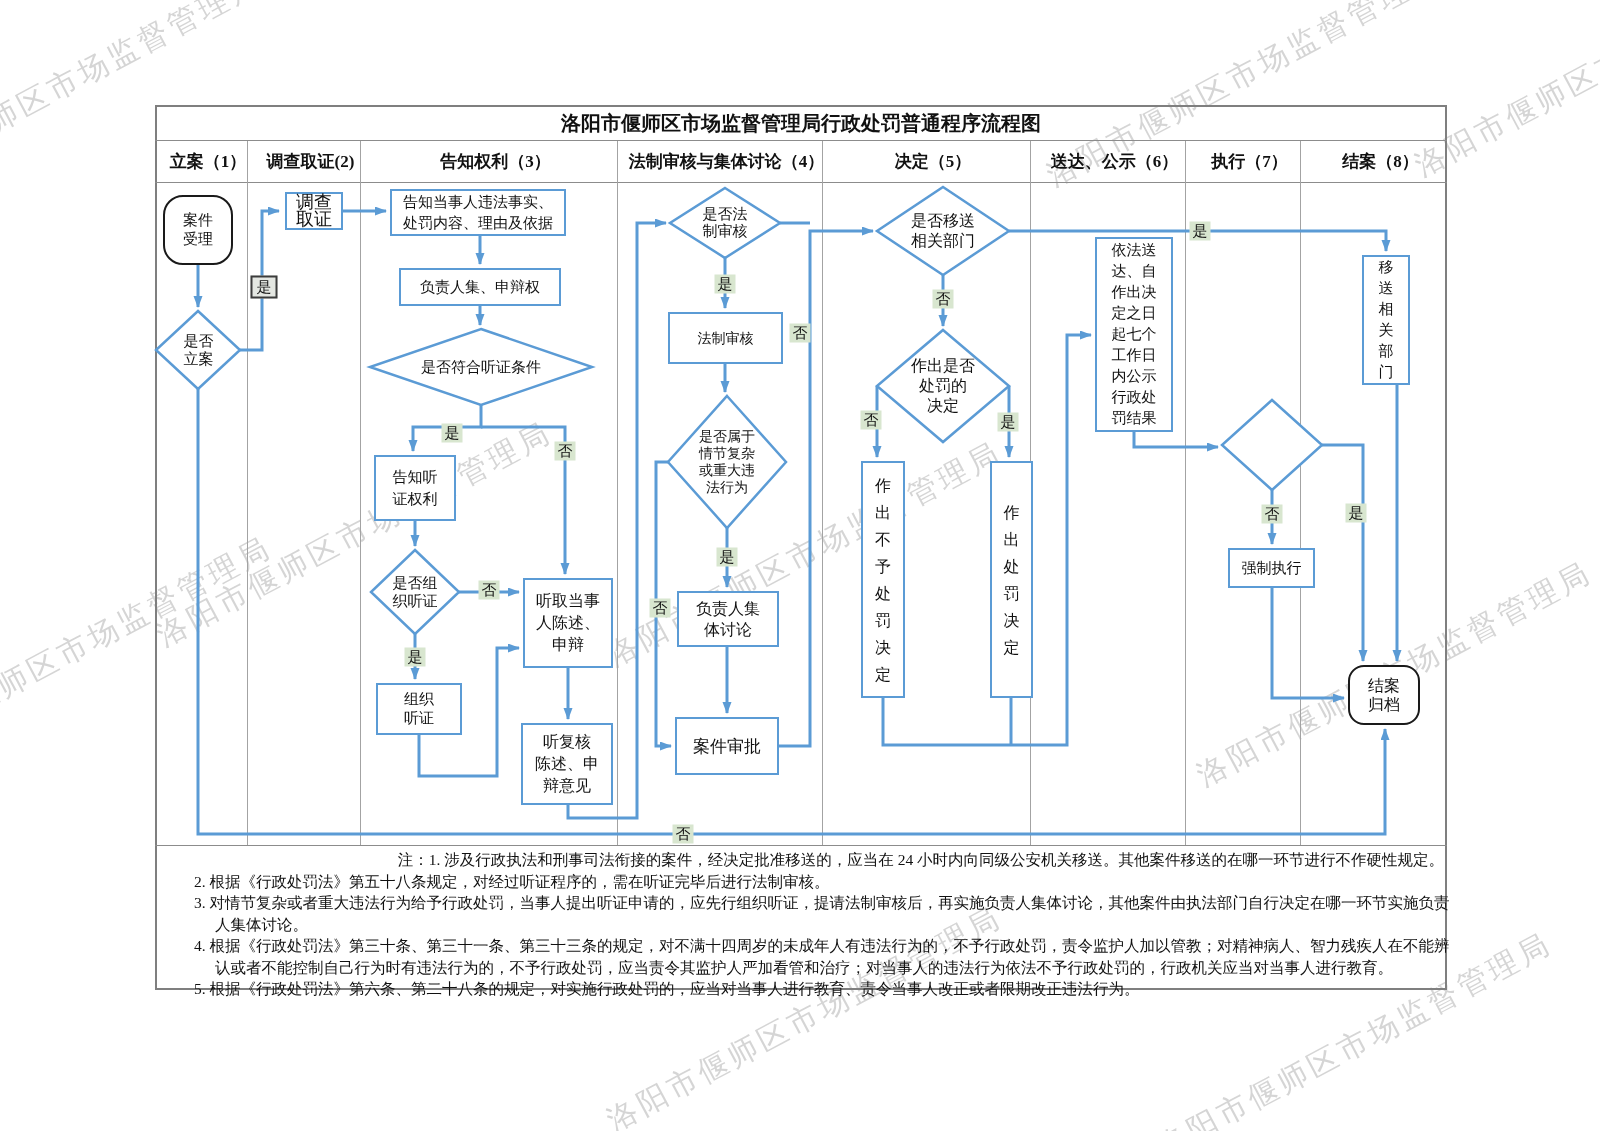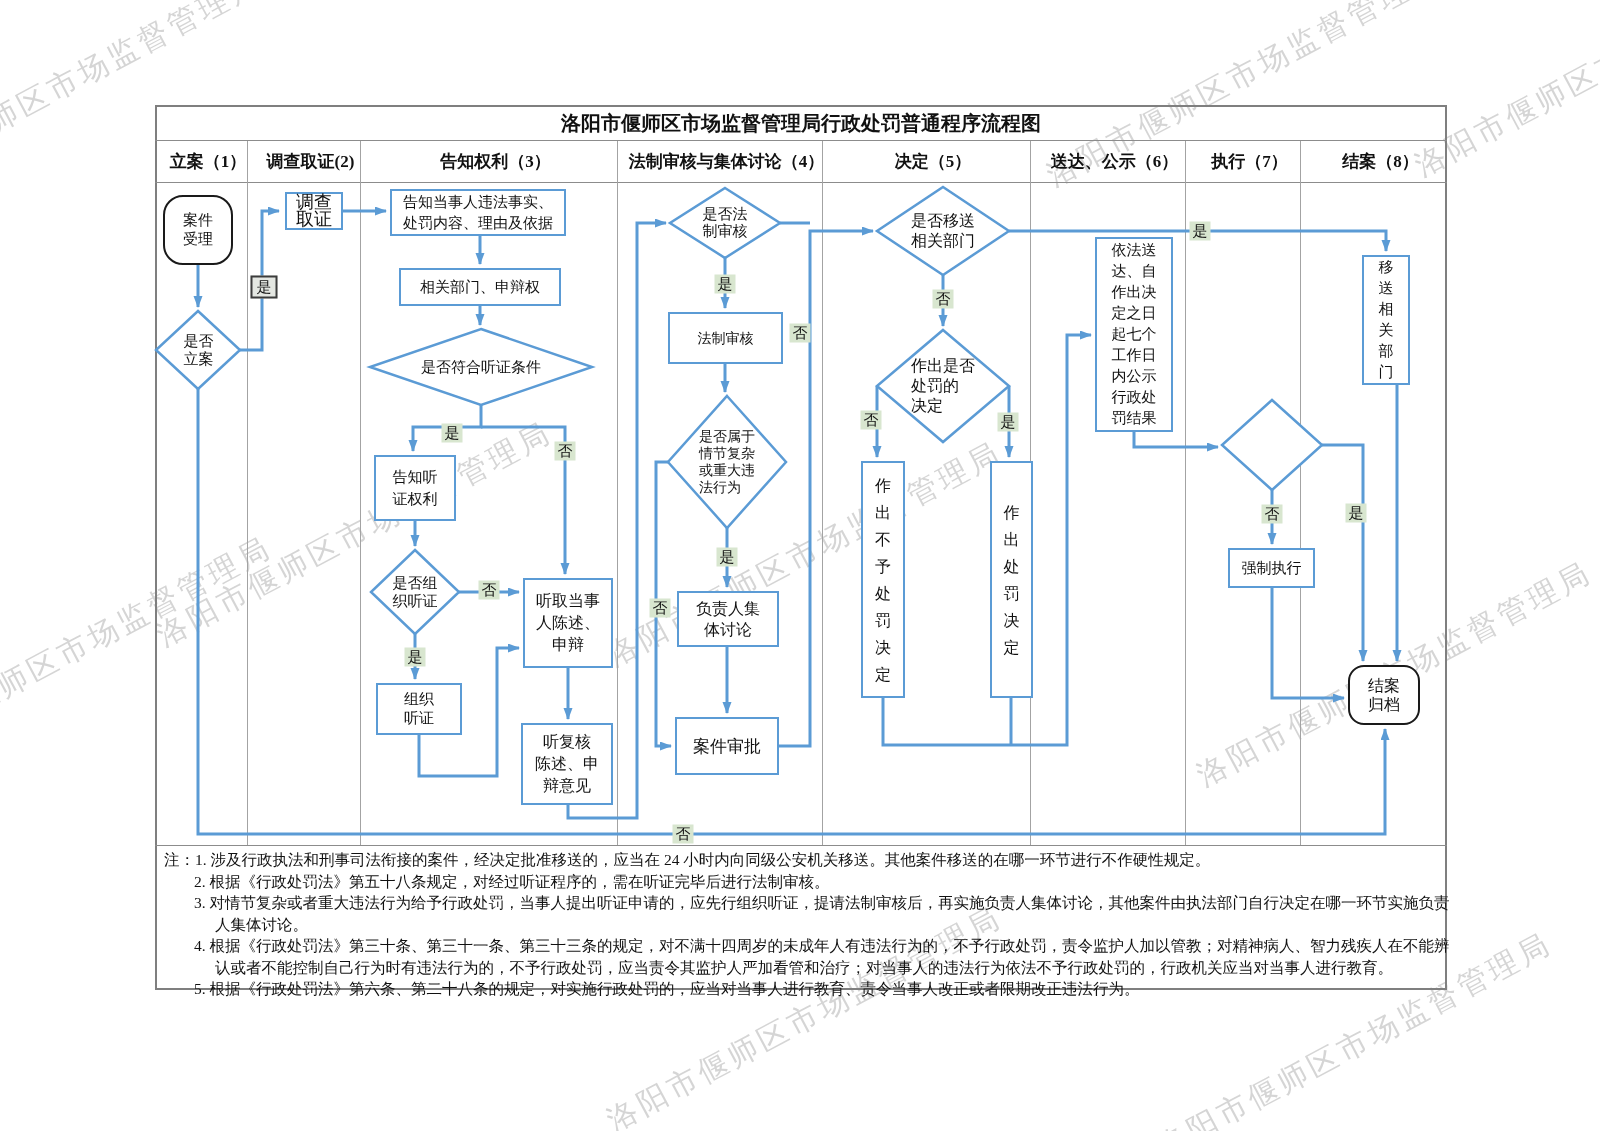--- a/index.html
+++ b/index.html
@@ -12,28 +12,28 @@
   .gridh{position:absolute;height:1px;background:#8c8c8c;z-index:1;}
   .gridv{position:absolute;width:1px;background:#a3a3a3;z-index:1;}
   .title{position:absolute;left:155px;top:105px;width:1292px;height:35px;line-height:36px;
          text-align:center;font-weight:bold;font-size:20px;z-index:2;}
   .hcell{position:absolute;top:141px;height:41px;display:flex;align-items:center;justify-content:center;
          font-weight:bold;font-size:17px;z-index:2;margin-left:7px;}
   svg.wires{position:absolute;left:0;top:0;z-index:2;}
   .box{position:absolute;background:#fff;border:2px solid #5b9bd5;box-sizing:border-box;
        display:flex;align-items:center;justify-content:center;text-align:center;
        font-size:15px;line-height:19px;white-space:pre-line;z-index:3;}
-  .dtext{position:absolute;display:flex;align-items:center;justify-content:center;text-align:left;
+  .dtext{position:absolute;display:flex;align-items:center;justify-content:center;text-align:center;
          font-size:15px;line-height:18px;white-space:pre-line;z-index:4;}
   .lbl{position:absolute;transform:translate(-50%,-50%);background:#d8e6cf;padding:0 3px;
        font-size:15px;line-height:19px;z-index:5;}
   .lbl.boxed{background:#e4e7e2;border:2px solid #3c3c3c;padding:0 4px;}
   .notes{position:absolute;left:158px;top:849px;width:1286px;z-index:3;font-size:15.5px;line-height:21.5px;}
   .nline{white-space:nowrap;}
-  .ind0{padding-left:6px;} .ind1{padding-left:36px;} .ind2{padding-left:57px;}
+  .ind0{padding-left:6px;text-align:right;} .ind1{padding-left:36px;} .ind2{padding-left:57px;}
 </style>
 </head>
 <body>
 
 <div id="stage">
 
   <div class="wm" style="left:-140px;top:170px">洛阳市偃师区市场监督管理局</div>
   <div class="wm" style="left:1040px;top:160px">洛阳市偃师区市场监督管理局</div>
   <div class="wm" style="left:1408px;top:150px">洛阳市偃师区市场监督管理局</div>
   <div class="wm" style="left:-130px;top:735px">洛阳市偃师区市场监督管理局</div>
@@ -116,21 +116,21 @@
       <polygon points="1272,400 1322,445 1272,490 1222,445"></polygon>
     </g>
   </svg>
 
   <div class="box" style="left:163px;top:195px;width:70px;height:70px;border:2px solid #1a1a1a;border-radius:20px">案件
 受理</div>
   <div class="box" style="left:285px;top:192px;width:58px;height:38px;font-size:18px;line-height:17px">调查
 取证</div>
   <div class="box" style="left:390px;top:189px;width:176px;height:47px;line-height:21px">告知当事人违法事实、
 处罚内容、理由及依据</div>
-  <div class="box" style="left:399px;top:268px;width:162px;height:38px">相关部门、申辩权</div>
+  <div class="box" style="left:399px;top:268px;width:162px;height:38px">负责人集、申辩权</div>
   <div class="box" style="left:374px;top:455px;width:82px;height:66px;line-height:22px">告知听
 证权利</div>
   <div class="box" style="left:376px;top:683px;width:86px;height:52px">组织
 听证</div>
   <div class="box" style="left:523px;top:578px;width:90px;height:90px;font-size:16px;line-height:22px">听取当事
 人陈述、
 申辩</div>
   <div class="box" style="left:521px;top:723px;width:92px;height:82px;font-size:16px;line-height:22px">听复核
 陈述、申
 辩意见</div>

